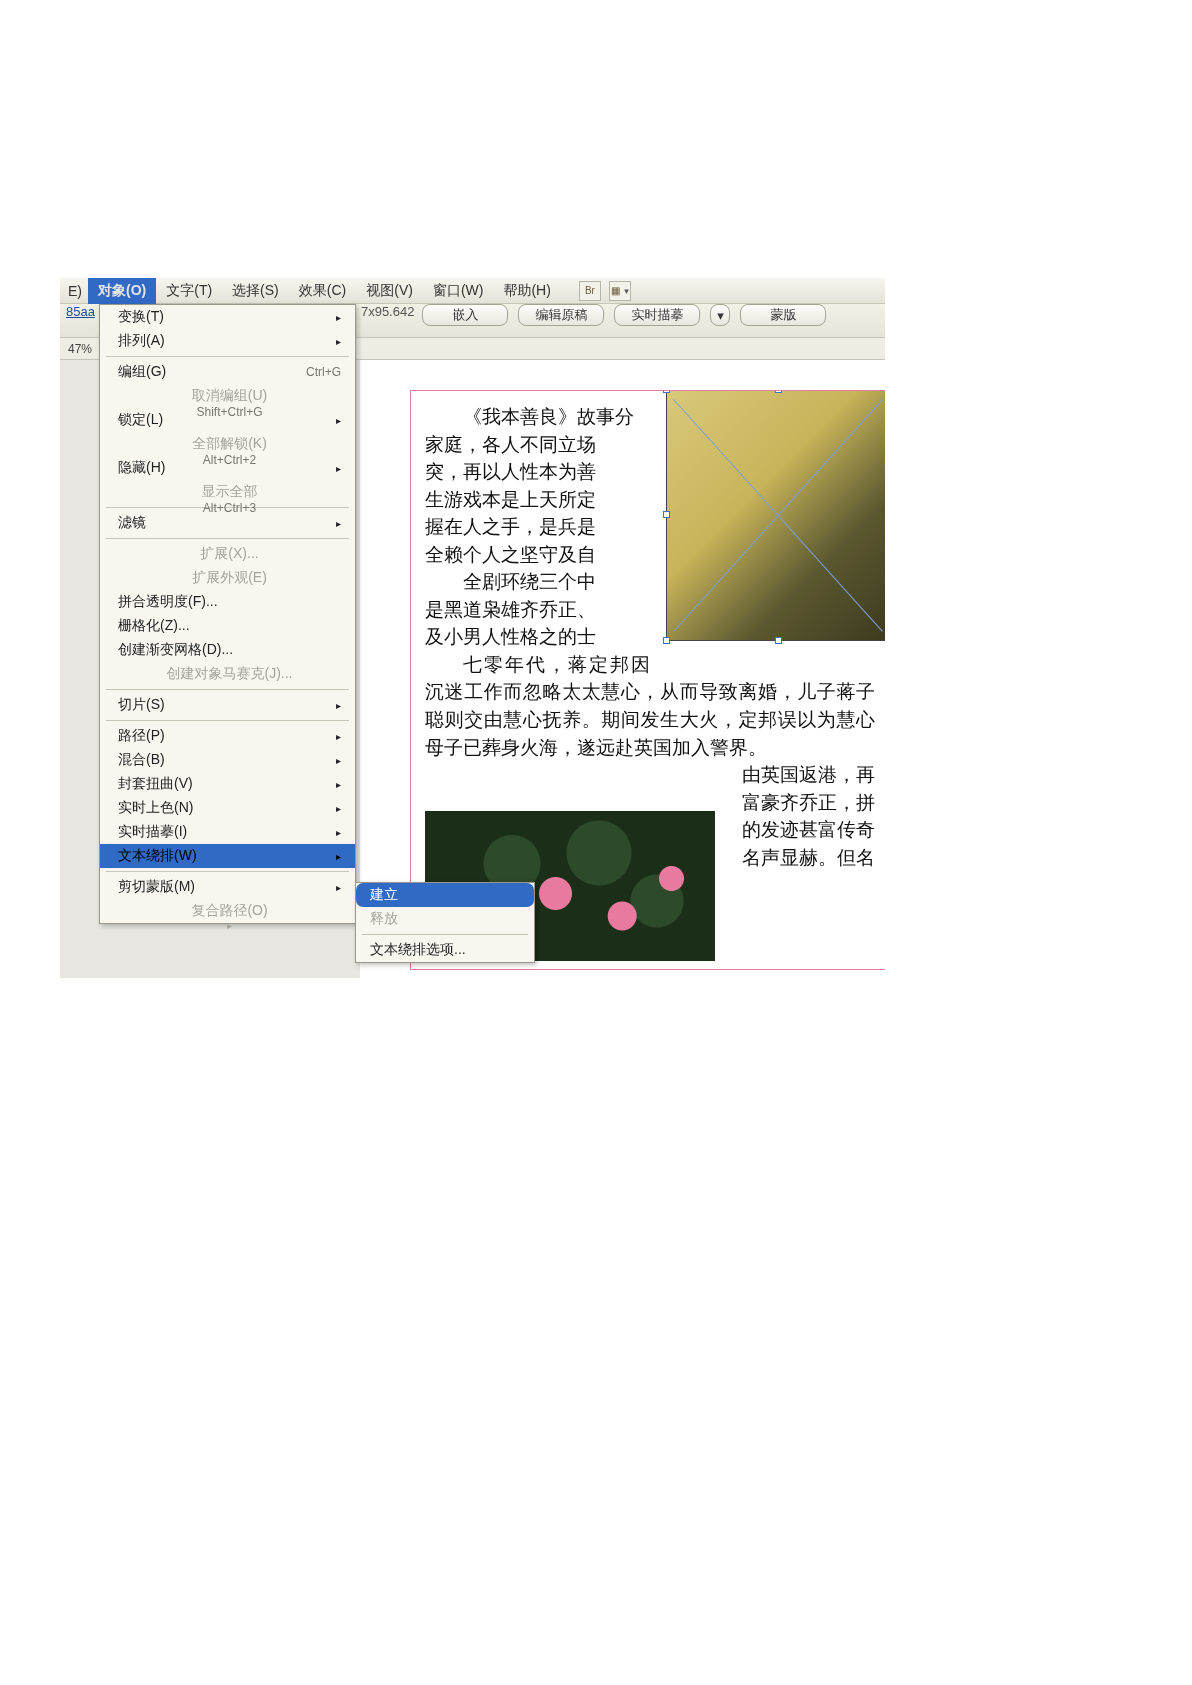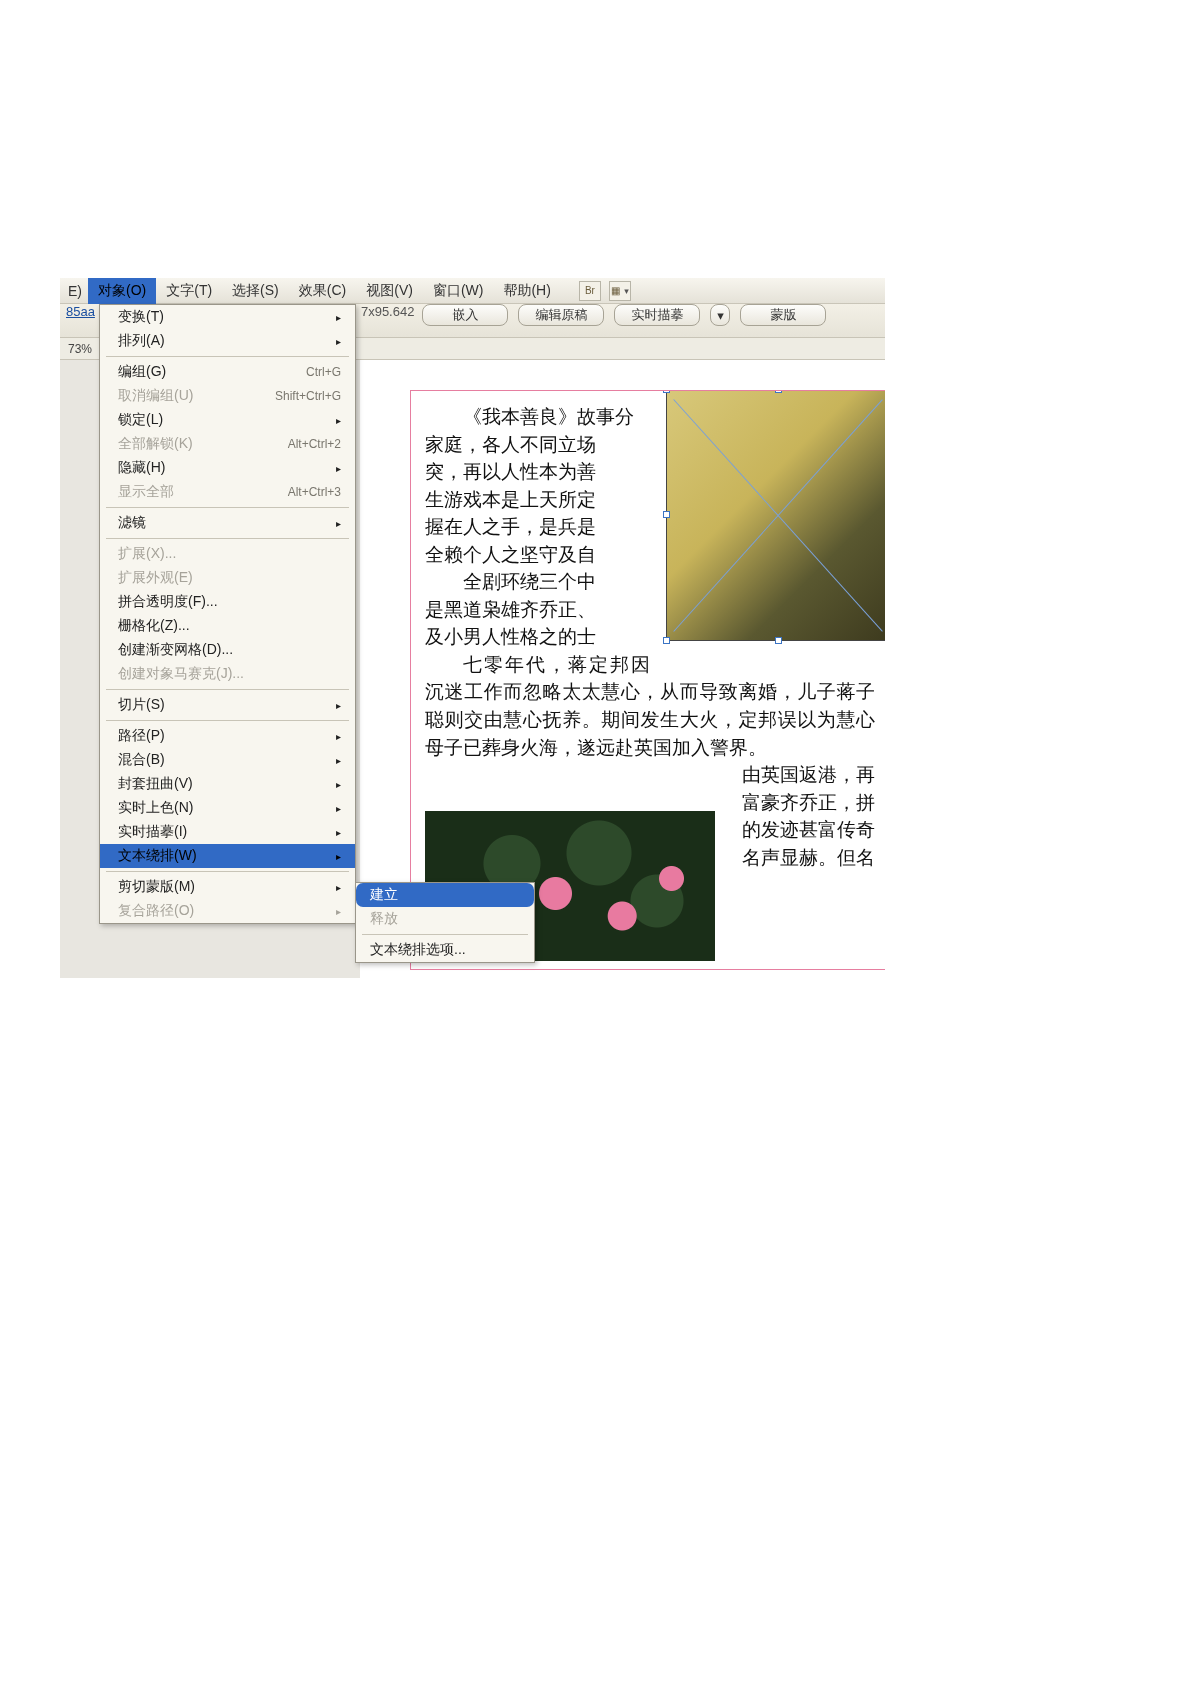--- a/index.html
+++ b/index.html
@@ -31,21 +31,22 @@
     padding-left: 4px;
   }
   .menubar .menu-item {
     padding: 4px 10px;
     font-size: 14px;
     color: #333;
     cursor: default;
   }
   .menubar .menu-item.active {
     background: #316ac5;
-    color: #000000;
+    color: #e5e5e5;
+    font-weight: bold;
   }
   .menubar .fragment-left {
     padding: 4px 6px 4px 4px;
     color: #333;
     font-size: 14px;
   }
   .menubar .toolbar-right {
     display: flex;
     align-items: center;
     gap: 8px;
@@ -135,21 +136,21 @@
   }
   .dd-item {
     display: flex;
     align-items: center;
     justify-content: space-between;
     padding: 3px 14px 3px 18px;
     font-size: 14px;
     color: #222;
     height: 24px;
   }
-  .dd-item.disabled { color: #a6a39a; }
+  .dd-item.disabled { color: #a6a39a; flex-direction: column; }
   .dd-item.highlight {
     background: #316ac5;
     color: #000000;
   }
   .dd-item .shortcut {
     font-size: 12px;
     color: #7a776e;
   }
   .dd-item .arrow {
     font-size: 10px;
@@ -308,21 +309,21 @@
     <div class="ctl-gap"></div>
     <span class="dim-text">7x95.642</span>
     <button class="btn">嵌入</button>
     <button class="btn">编辑原稿</button>
     <button class="btn">实时描摹</button>
     <button class="btn btn-dd">▾</button>
     <button class="btn">蒙版</button>
   </div>
 
   <div class="sec-bar">
-    <span>73%</span>
+    <span>47%</span>
   </div>
 
   <div class="dropdown">
     <div class="dd-item">
         <span>变换(T)</span>
         <span class="arrow">▸</span>
       </div>
     <div class="dd-item">
         <span>排列(A)</span>
         <span class="arrow">▸</span>

